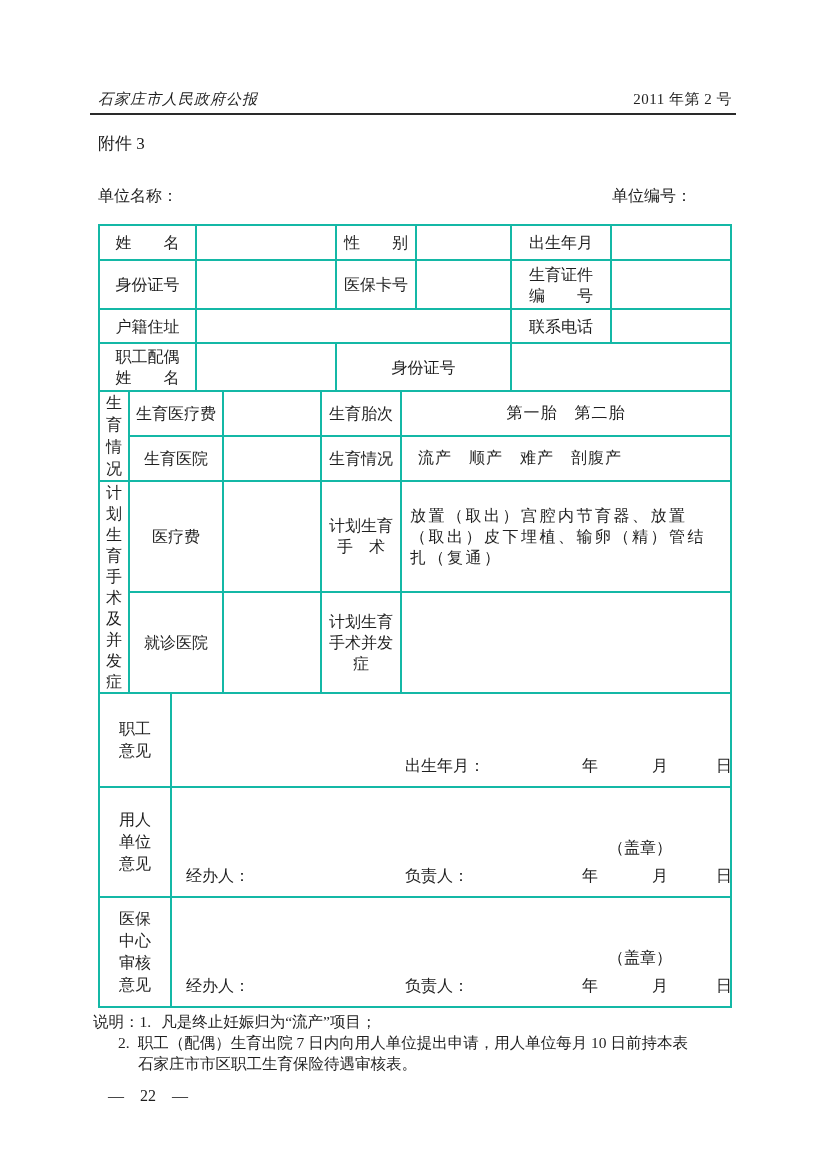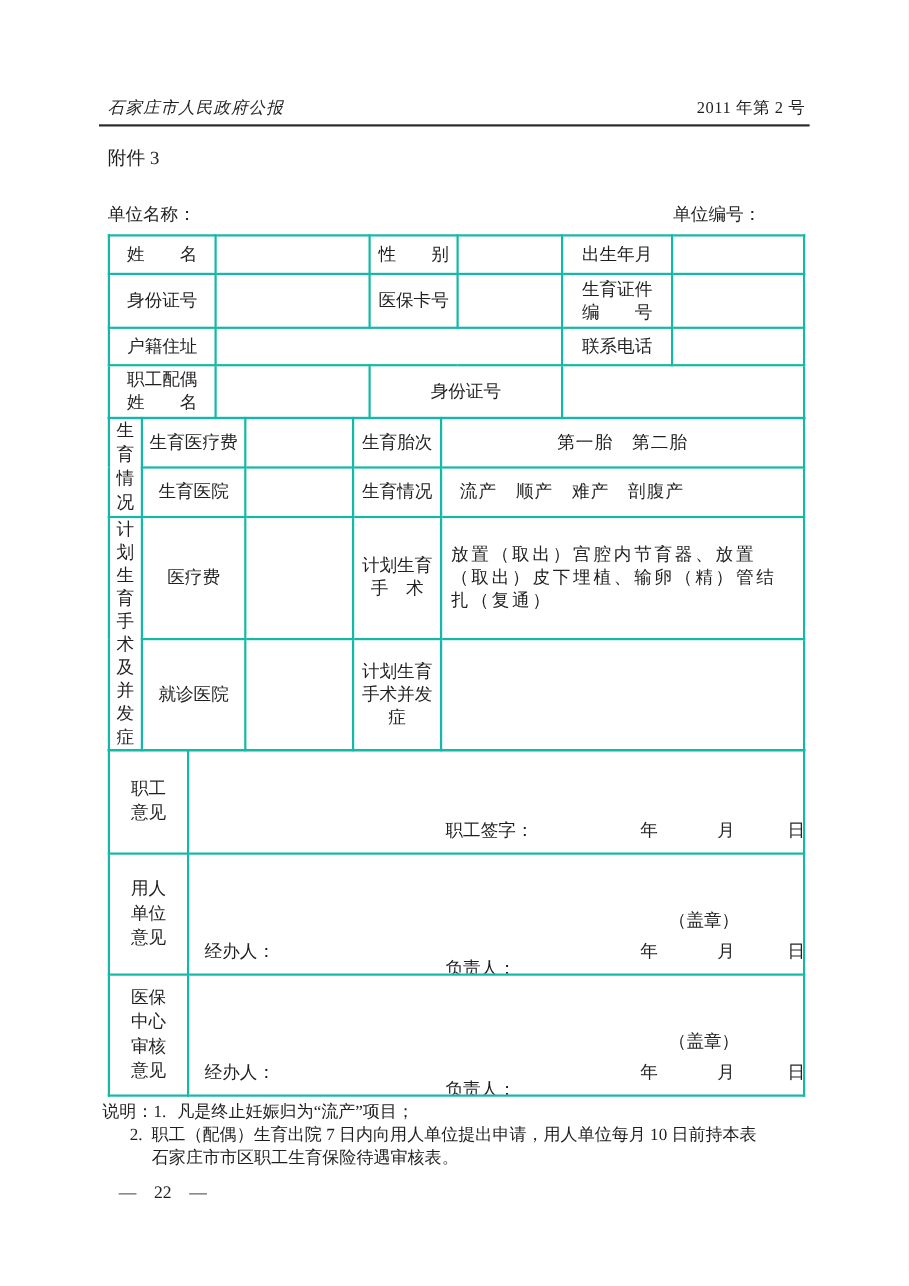--- a/index.html
+++ b/index.html
@@ -10,42 +10,42 @@
   }
   
   .gz-header{display:flex;justify-content:space-between;align-items:flex-start;
     margin:90px 94px 0 98px;font-size:15px;line-height:18px;}
   .gz-title{font-style:italic;letter-spacing:1px;}
   .gz-issue{letter-spacing:0.5px;}
   .gz-rule{margin:5px 0 0 90px;width:646px;border-top:2px solid #2a2a2a;}
   .attachment{margin:18px 0 0 98px;font-size:17px;line-height:22px;}
   .form-title{margin:25px 0 0 0;text-align:center;font-size:26px;line-height:34px;
     font-weight:bold;letter-spacing:1.5px;}
-  .unit-row{display:flex;justify-content:space-between;margin:30px 96px 6px 98px;
+  .unit-row{display:flex;justify-content:space-between;margin:30px 96px 17px 98px;
     font-size:16px;line-height:22px;}
   .unit-code{padding-right:38px;}
   
   .form-table{margin:3px 0 0 98px;width:632px;}
   .form-table table{border-collapse:collapse;table-layout:fixed;width:632px;}
   .form-table .sec2,.form-table .sec3{margin-top:-2px;}
   td{border:2px solid #14b8a6;font-size:16px;padding:0;overflow:hidden;
     vertical-align:middle;}
   td.lbl{text-align:center;white-space:pre-line;line-height:21px;}
   td.grp{text-align:center;white-space:pre-line;line-height:22px;}
   td.val{text-align:center;letter-spacing:1px;}
   td.val-left{text-align:left;padding-left:16px;letter-spacing:1px;}
   td.wrap{text-align:left;padding:3px 6px 3px 8px;line-height:21px;
     letter-spacing:2.5px;}
   td.op{position:relative;}
   .sig-line{position:absolute;left:0;right:0;bottom:8px;height:22px;}
   .seal-line{position:absolute;left:0;right:0;bottom:36px;height:22px;}
   .sig-line span,.seal-line span{position:absolute;white-space:nowrap;}
   .pos-sign{left:233px;}
   .pos-handler{left:14px;}
-  .pos-manager{left:233px;margin-top:15px;}
+  .pos-manager{left:233px;}
   .pos-year{left:410px;}
   .pos-month{left:480px;}
   .pos-day{left:544px;}
   .pos-seal{left:436px;}
   
   .notes{margin:3px 0 0 93px;font-size:15.5px;line-height:21px;}
   .notes .row{white-space:nowrap;}
   .n-indent1{padding-left:25px;}
   .n-indent2{padding-left:45px;}
   .n-gap1{display:inline-block;width:10px;}
@@ -165,21 +165,21 @@
       <colgroup>
         <col style="width:72px">
           <col style="width:560px">
       </colgroup>
       <tbody>
           <tr style="height:94px;">
         <td class="grp">职工
 意见</td>
         <td class="op">
           <div class="sig-line">
-            <span class="pos-sign">职工签字：</span>
+            <span class="pos-sign">出生年月：</span>
             <span class="pos-year">年</span>
             <span class="pos-month">月</span>
             <span class="pos-day">日</span>
           </div>
         </td>
       </tr>
       <tr style="height:110px;">
         <td class="grp">用人
 单位
 意见</td>

